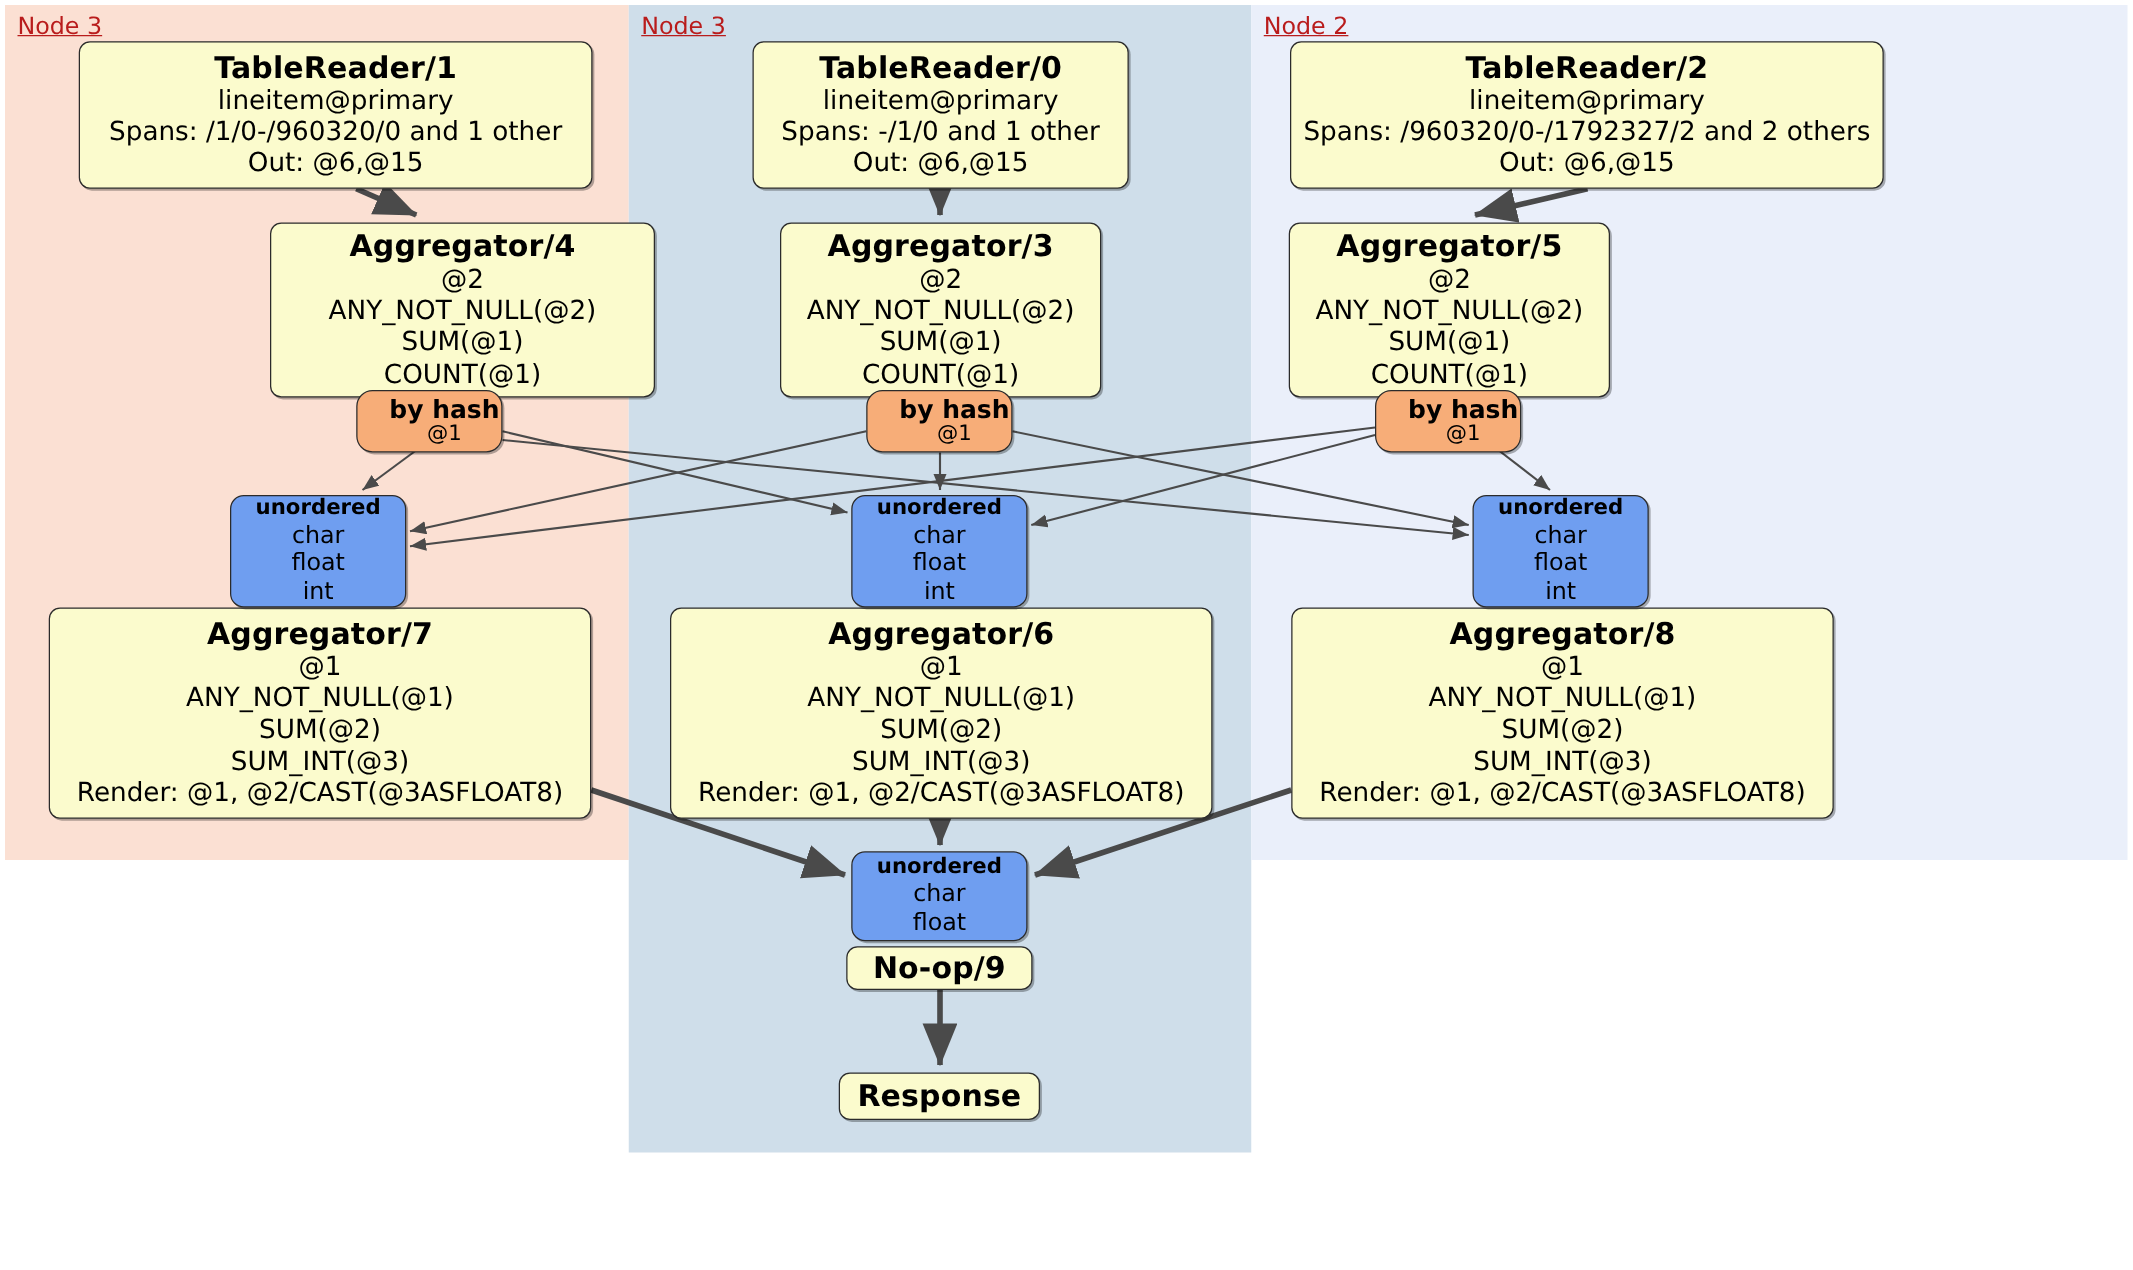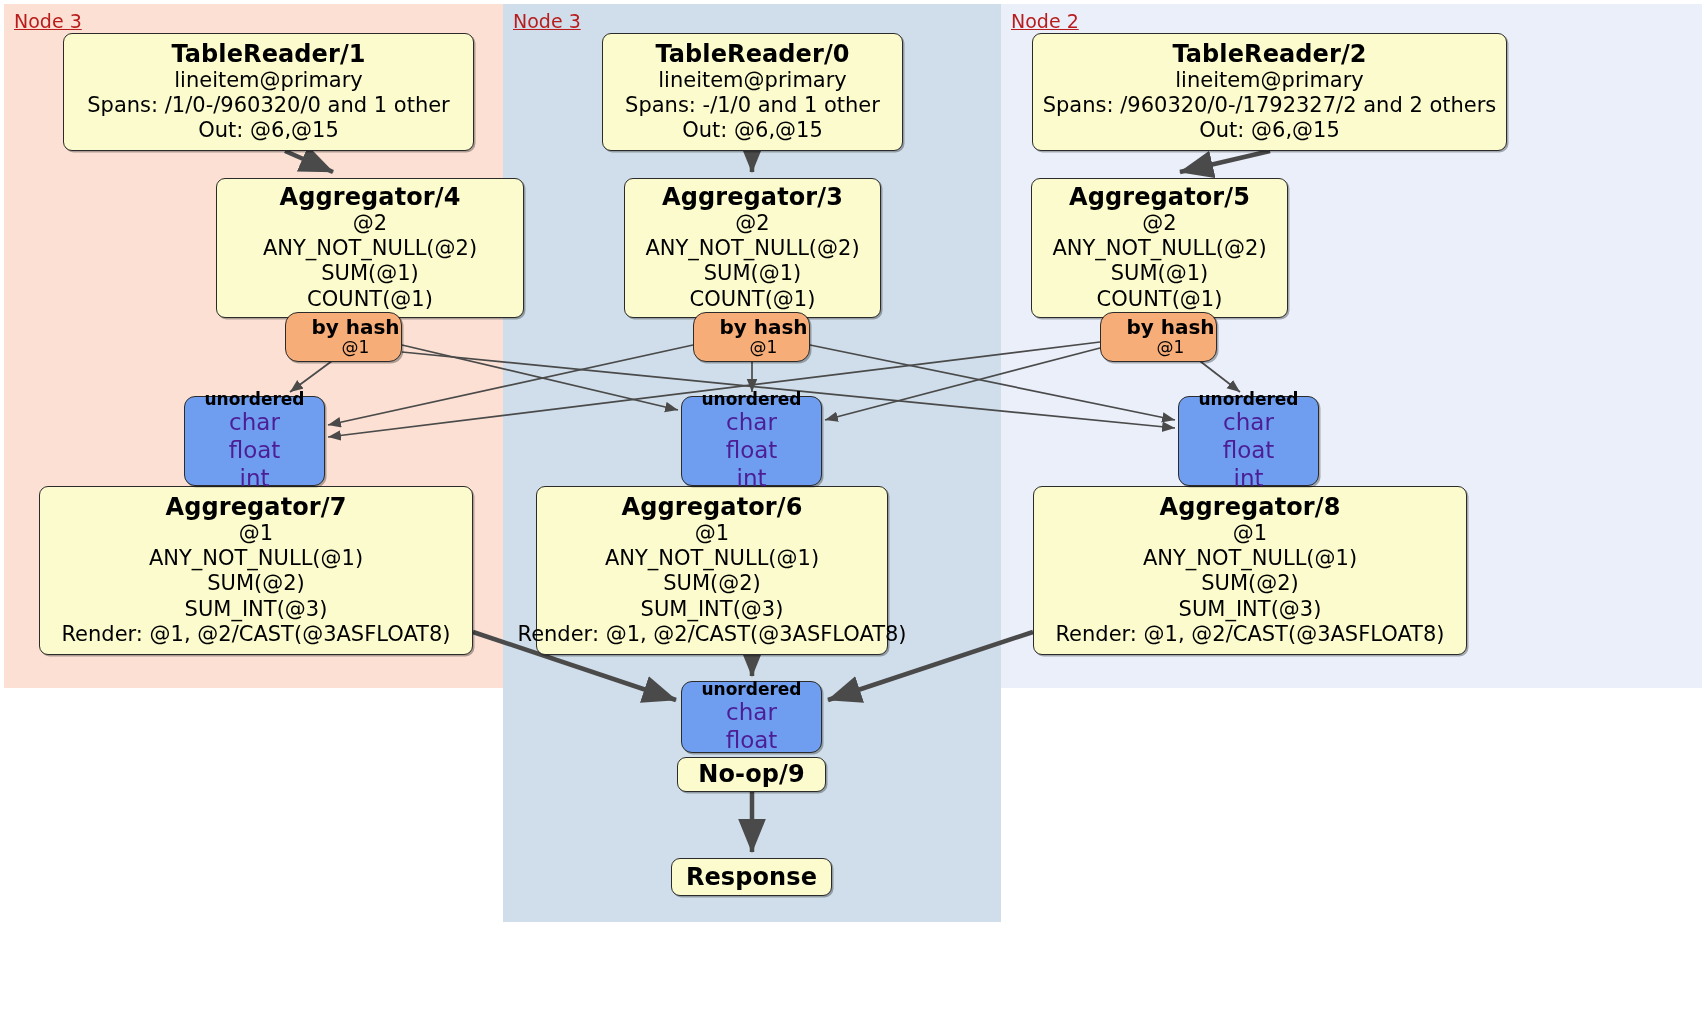--- a/index.html
+++ b/index.html
@@ -20,21 +20,21 @@
   .proc .line{font-size:21px;color:#000;line-height:1.2;white-space:nowrap;}
 
   .router{background:#f7ad78;border:1.6px solid #2b2b2b;border-radius:13px;
           box-shadow:1.5px 1.5px 0 rgba(0,0,0,.30);padding-left:24px;}
   .router .title{font-weight:bold;font-size:20px;color:#000;line-height:1.1;}
   .router .line{font-size:17px;color:#000;line-height:1.15;}
 
   .sync{background:#6f9ef0;border:1.6px solid #2b2b2b;border-radius:11px;
         box-shadow:1.5px 1.5px 0 rgba(0,0,0,.30);}
   .sync .title{font-weight:bold;font-size:17px;color:#000;line-height:1.15;}
-  .sync .line{font-size:23px;color:#4c1d95;line-height:1.2;}
+  .sync .line{font-size:19px;color:#000000;line-height:1.2;}
 </style>
 </head>
 <body>
 
 <div id="stage">
 
   <div class="panel" id="panel-node3" style="left: 4px; top: 4px; width: 499px; height: 684px; background: rgb(251, 224, 211);">
     <span class="panel-label">Node 3</span>
   </div>
   <div class="panel" id="panel-node1" style="left: 503px; top: 4px; width: 498px; height: 918px; background: rgb(207, 222, 234);">
@@ -150,21 +150,21 @@
         <div class="line">int</div>
       </div>
       <div class="node proc" style="left: 39px; top: 486px; width: 434px; height: 169px; z-index: 2;">
         <div class="title">Aggregator/7</div>
         <div class="line">@1</div>
         <div class="line">ANY_NOT_NULL(@1)</div>
         <div class="line">SUM(@2)</div>
         <div class="line">SUM_INT(@3)</div>
         <div class="line">Render: @1, @2/CAST(@3ASFLOAT8)</div>
       </div>
-      <div class="node proc" style="left: 536px; top: 486px; width: 352px; height: 169px; z-index: 2;">
+      <div class="node proc" style="left: 536px; top: 486px; width: 434px; height: 169px; z-index: 2;">
         <div class="title">Aggregator/6</div>
         <div class="line">@1</div>
         <div class="line">ANY_NOT_NULL(@1)</div>
         <div class="line">SUM(@2)</div>
         <div class="line">SUM_INT(@3)</div>
         <div class="line">Render: @1, @2/CAST(@3ASFLOAT8)</div>
       </div>
       <div class="node proc" style="left: 1033px; top: 486px; width: 434px; height: 169px; z-index: 2;">
         <div class="title">Aggregator/8</div>
         <div class="line">@1</div>

